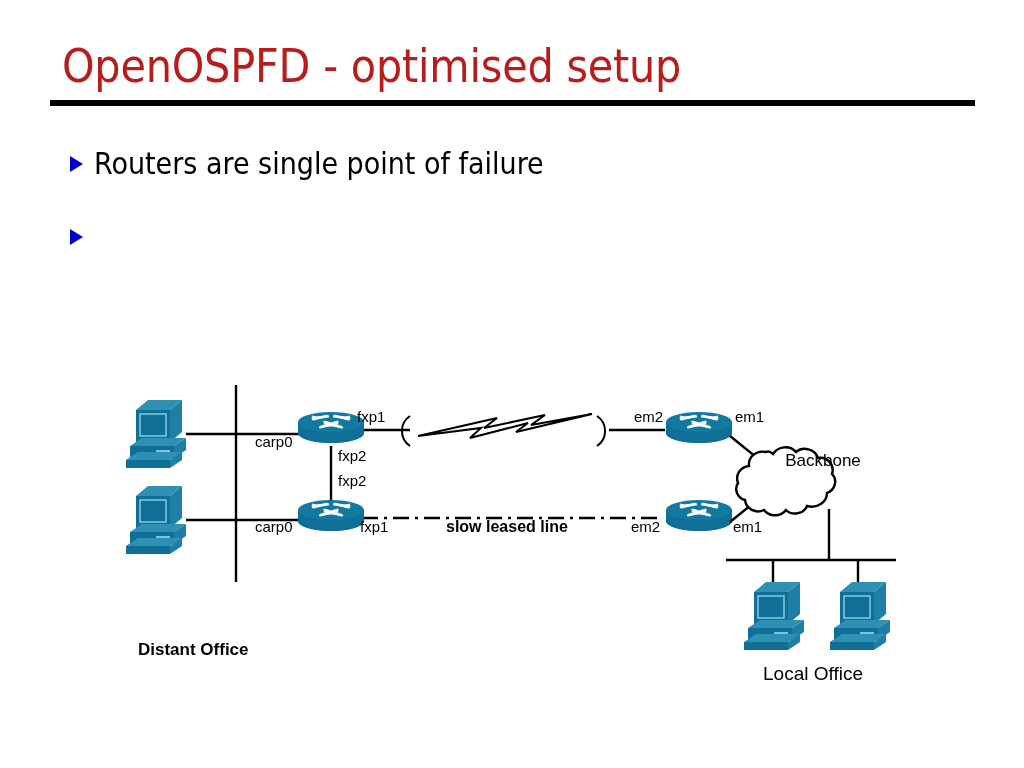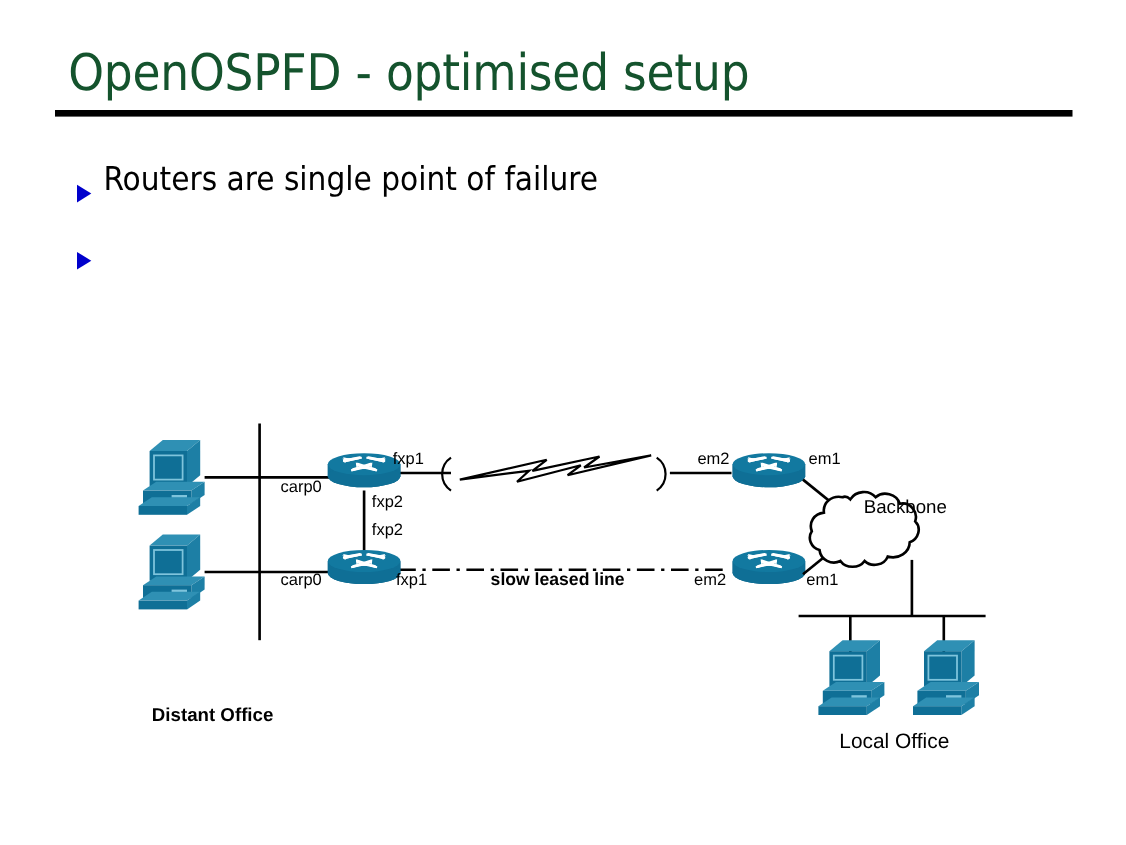--- a/index.html
+++ b/index.html
@@ -22,42 +22,42 @@
     position: absolute;
     left: 62px;
     top: 42px;
     width: 920px;
     font-family: "DejaVu Sans Condensed", "Liberation Sans Narrow", "Liberation Sans", sans-serif;
     font-size: 46px;
     font-weight: 400;
     line-height: 1.08;
     letter-spacing: -0.2px;
     white-space: nowrap;
-    color: #14532d;
+    color: #b91c1c;
   }
   #title-rule {
     position: absolute;
     left: 50px;
     top: 100px;
     width: 925px;
     height: 6px;
     background: #000000;
   }
 
   
   #bullet-list {
     position: absolute;
     left: 70px;
     top: 145px;
     width: 880px;
   }
   .bullet-row {
     position: relative;
     display: flex;
-    align-items: flex-end;
+    align-items: flex-start;
     margin-bottom: 34px;
   }
   .bullet-marker {
     flex: 0 0 auto;
     width: 0;
     height: 0;
     border-left: 13px solid #0000cc;
     border-top: 8px solid transparent;
     border-bottom: 8px solid transparent;
     margin-top: 11px;

